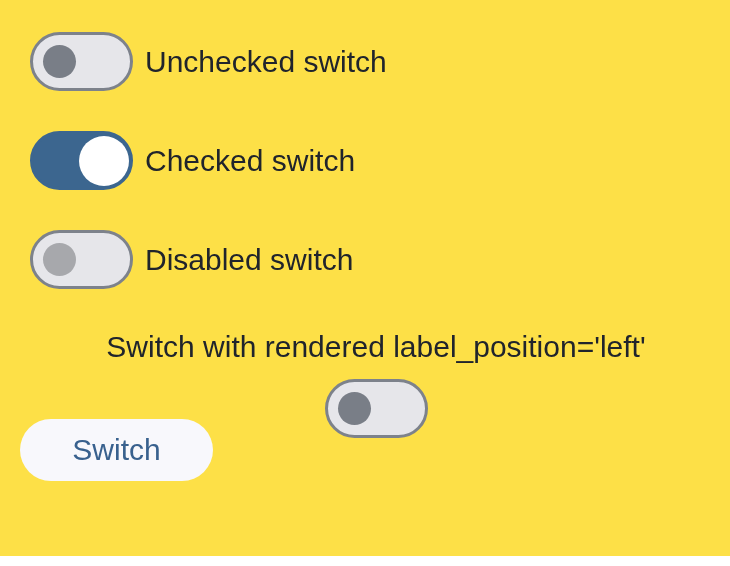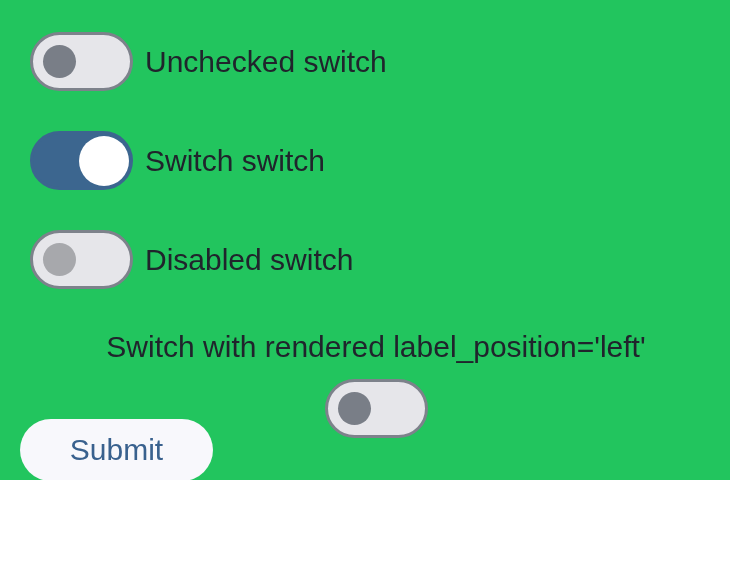--- a/index.html
+++ b/index.html
@@ -1,20 +1,20 @@
 <!DOCTYPE html>
 <html><head>
 <meta charset="utf-8">
 <style>
   html, body { margin: 0; padding: 0; }
   .page {
     position: relative;
     width: 730px;
-    height: 480px;
-    background: #22c55e;
+    height: 556px;
+    background: #fde047;
     font-family: "Liberation Sans", sans-serif;
     color: #20242c;
     overflow: hidden;
     box-sizing: border-box;
     padding-top: 32px;
   }
   .row {
     display: flex;
     align-items: center;
     gap: 12px;
@@ -91,32 +91,32 @@
     <span class="switch off" role="switch" aria-checked="false">
       <span class="knob"></span>
     </span>
     <span class="switch-label">Unchecked switch</span>
   </div>
 
   <div class="row">
     <span class="switch on" role="switch" aria-checked="true">
       <span class="knob"></span>
     </span>
-    <span class="switch-label">Switch switch</span>
+    <span class="switch-label">Checked switch</span>
   </div>
 
   <div class="row disabled">
     <span class="switch off disabled" role="switch" aria-checked="false" aria-disabled="true">
       <span class="knob"></span>
     </span>
     <span class="switch-label">Disabled switch</span>
   </div>
 
   <div class="row left-label">
     <span class="switch-label">Switch with rendered label_position='left'</span>
     <span class="switch off" role="switch" aria-checked="false">
       <span class="knob"></span>
     </span>
   </div>
 
-  <button class="submit-btn" type="submit">Submit</button>
+  <button class="submit-btn" type="submit">Switch</button>
 
 </div>
 
 </body></html>

